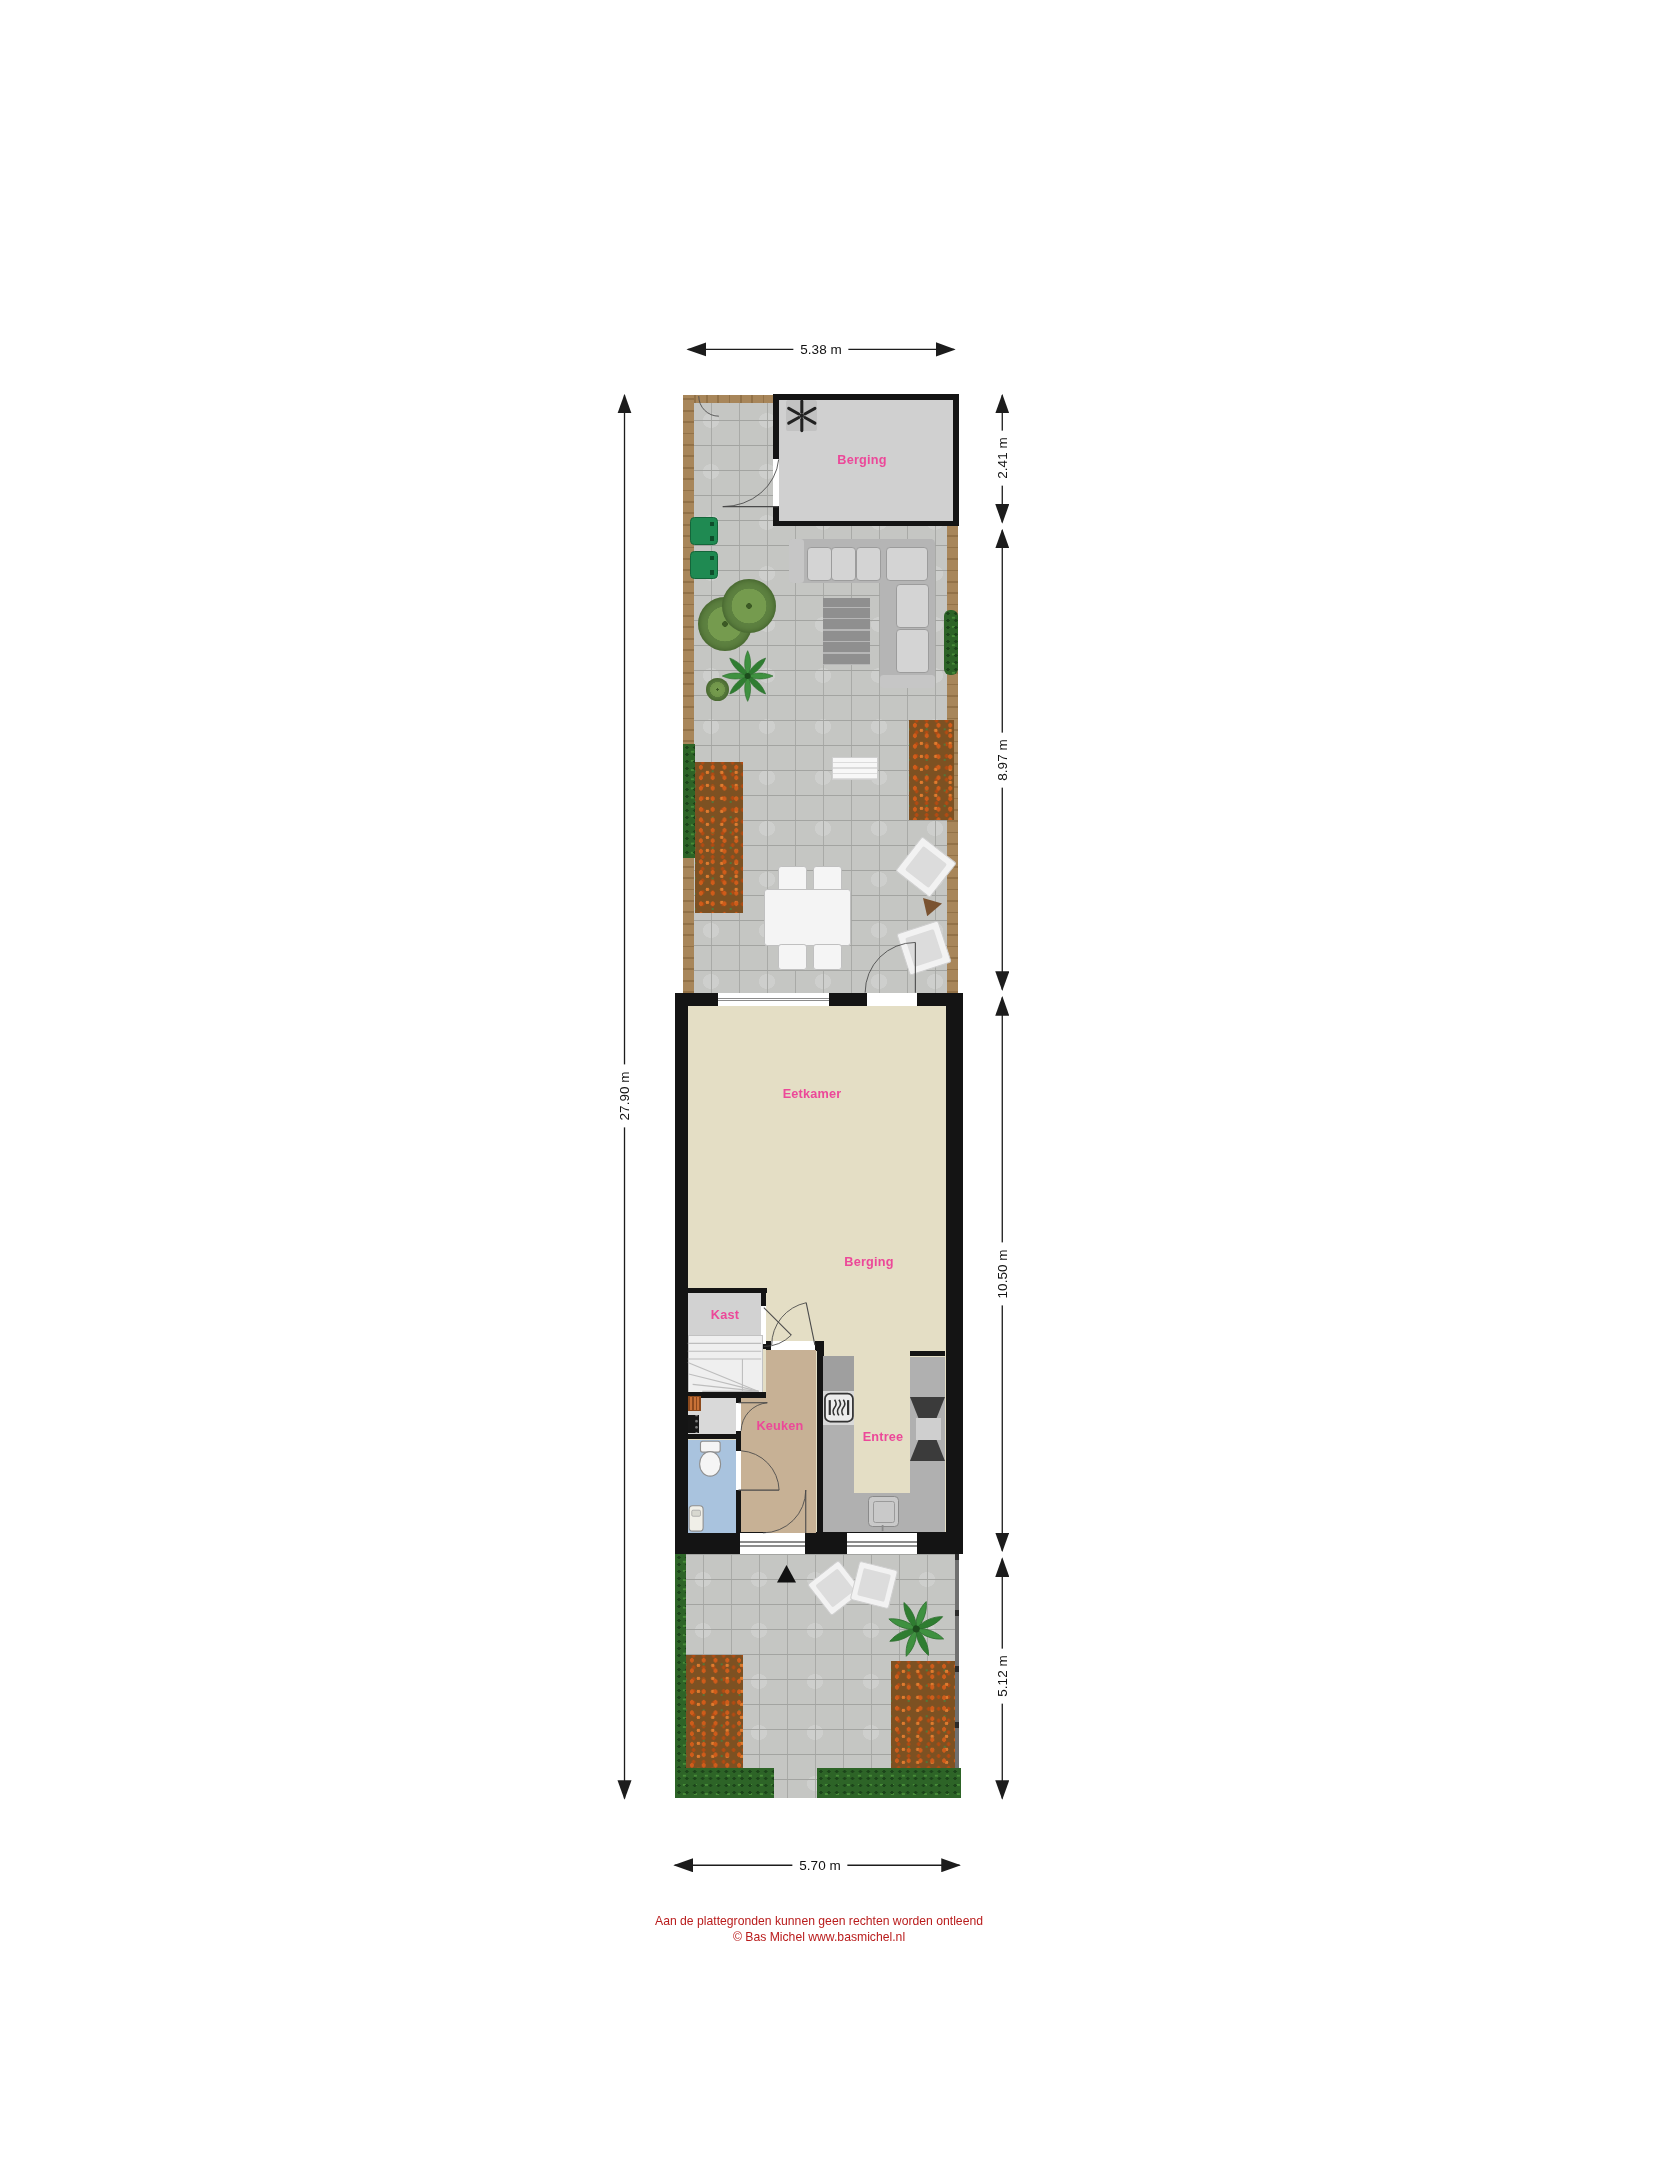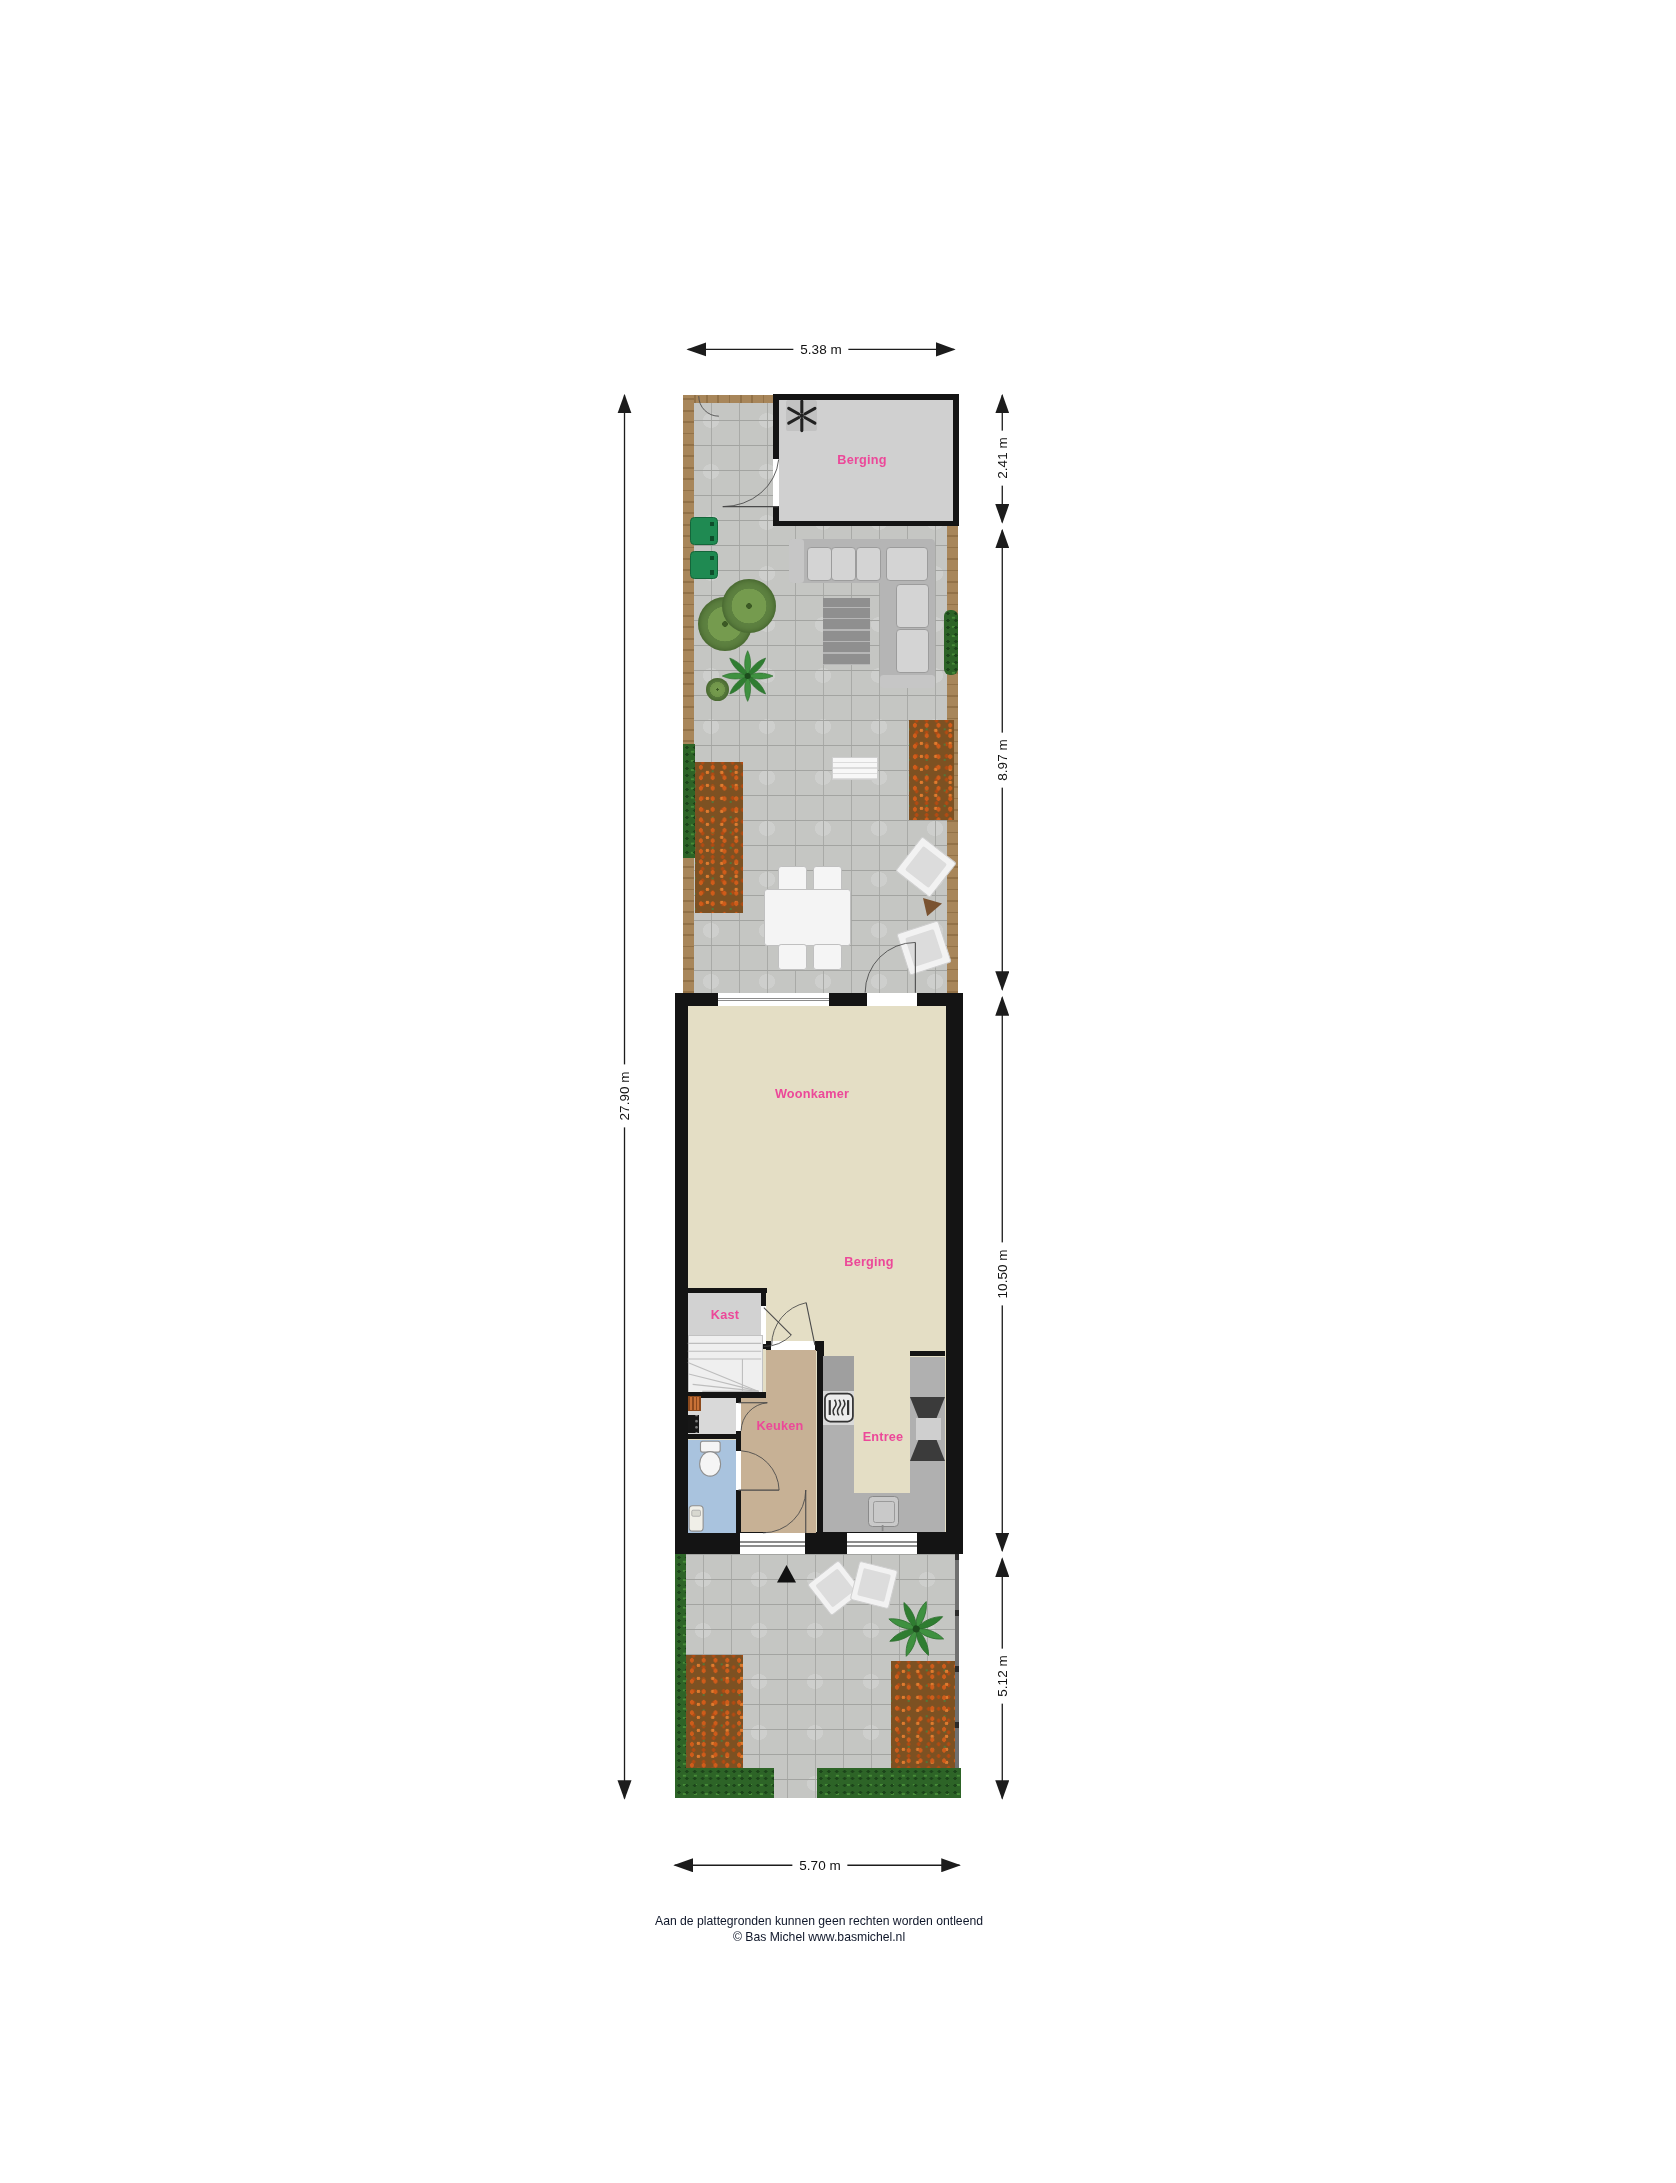--- a/index.html
+++ b/index.html
@@ -24,21 +24,21 @@
       radial-gradient(#52783a 1.3px,transparent 1.5px),
       radial-gradient(#b44b12 1.5px,transparent 1.7px);
     background-size:11.8px 10.5px,14.4px 13px,18px 15.3px,10px 11.8px;
     background-position:0 0,5.2px 3.9px,8.7px 1.7px,2.6px 6.5px;}
   .win{position:absolute;background:#ffffff;
     background-image:linear-gradient(transparent 38%,#8c8c8c 38%,#8c8c8c 45%,transparent 45%,transparent 55%,#8c8c8c 55%,#8c8c8c 62%,transparent 62%);}
   .floor{position:absolute;}
   .lbl{position:absolute;transform:translate(-50%,-50%);font-weight:bold;font-size:12.7px;color:#ec4899;white-space:nowrap;letter-spacing:0.2px;}
   .dim{position:absolute;transform:translate(-50%,-50%);font-size:13.5px;color:#111;background:#fff;padding:0.9px 7px;white-space:nowrap;z-index:40;}
   .dim.v{transform:translate(-50%,-50%) rotate(-90deg);}
-  .foot{position:absolute;transform:translateX(-50%);font-size:12.2px;color:#0f172a;white-space:nowrap;}
+  .foot{position:absolute;transform:translateX(-50%);font-size:12.2px;color:#b91c1c;white-space:nowrap;}
   .tree{position:absolute;border-radius:50%;
     background:radial-gradient(circle,#3c5a24 0 7%,#759b4e 8% 45%,#5d8140 46% 72%,#4c6d33 73% 100%);
     box-shadow:inset 0 0 6.1px rgba(20,40,10,.5);}
   .bin{position:absolute;background:#1f8a52;border:1.3px solid #14663a;border-radius:4.4px;}
   .bin:after{content:"";position:absolute;right:2.6px;top:3.5px;width:4.4px;height:4.4px;background:#0e4d2b;}
   .bin:before{content:"";position:absolute;right:2.6px;bottom:3.5px;width:4.4px;height:4.4px;background:#0e4d2b;}
   .sofa{position:absolute;background:#b5b5b5;border-radius:4.4px;}
   .cushion{position:absolute;background:#d4d4d4;border:0.9px solid #9c9c9c;border-radius:3.9px;}
   .armr{position:absolute;background:#c6c6c6;border-radius:3.5px;}
   .slats{position:absolute;background:#8f8f8f;
@@ -269,21 +269,21 @@
       <rect x="1584" y="3458" width="20" height="14" rx="3" fill="#d8d8d0" stroke="#9a9a9a" stroke-width="1.5"></rect>
     </g>
 
     <line x1="2021" y1="3492" x2="2021" y2="3506" stroke="#8a8a8a" stroke-width="4"></line>
 
     <use href="#palm" transform="translate(1712,1548) scale(1.0)"></use>
     <use href="#palm" transform="translate(2098,3730) scale(1.15) rotate(20)"></use>
   </svg>
 
   <div class="lbl" style="left:862px;top:460px;">Berging</div>
-  <div class="lbl" style="left:812px;top:1094px;">Woonkamer</div>
+  <div class="lbl" style="left:812px;top:1094px;">Eetkamer</div>
   <div class="lbl" style="left:869px;top:1262px;">Berging</div>
   <div class="lbl" style="left:725px;top:1315px;">Kast</div>
   <div class="lbl" style="left:780px;top:1426px;">Keuken</div>
   <div class="lbl" style="left:883px;top:1437px;">Entree</div>
 
   <div class="dim" style="left:821px;top:349px;">5.38 m</div>
   <div class="dim v" style="left:624px;top:1096px;">27.90 m</div>
   <div class="dim v" style="left:1002px;top:458px;">2.41 m</div>
   <div class="dim v" style="left:1002px;top:760px;">8.97 m</div>
   <div class="dim v" style="left:1002px;top:1274px;">10.50 m</div>

